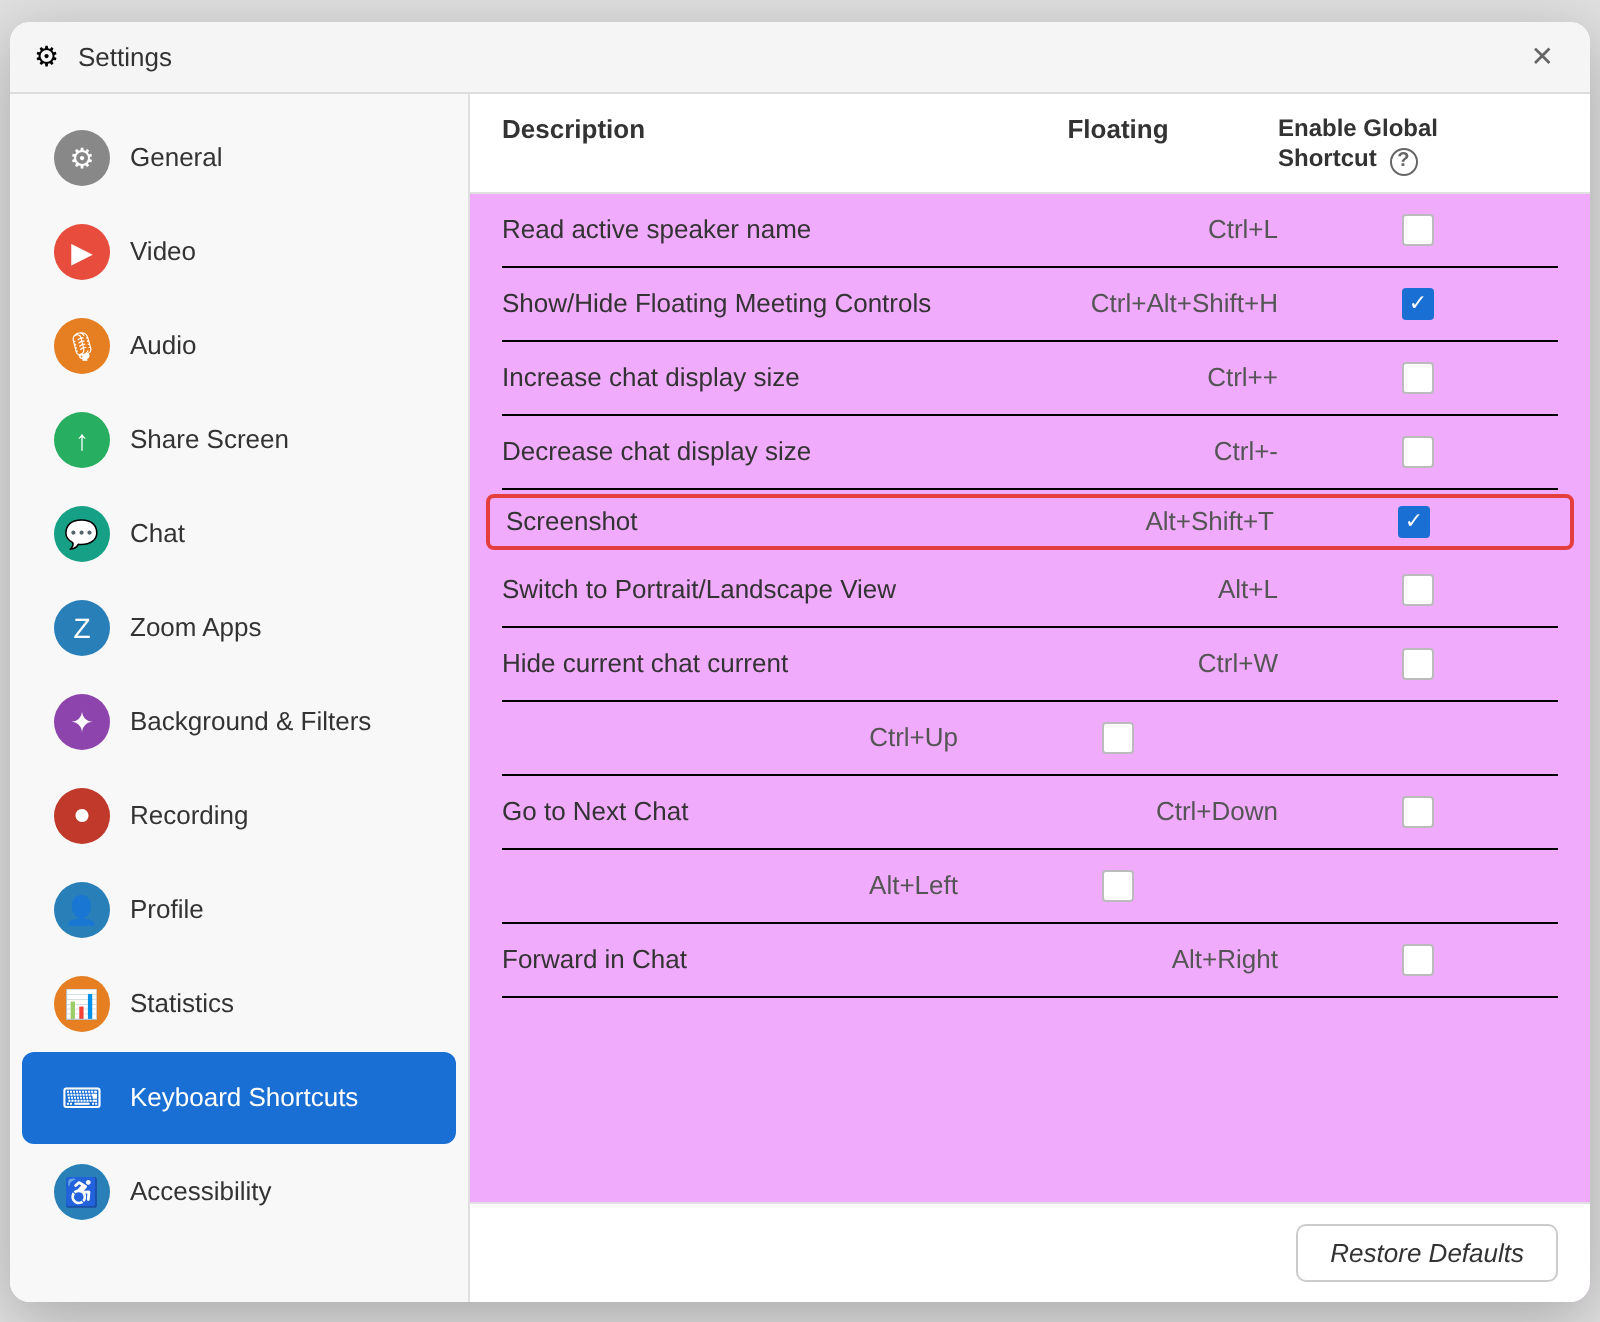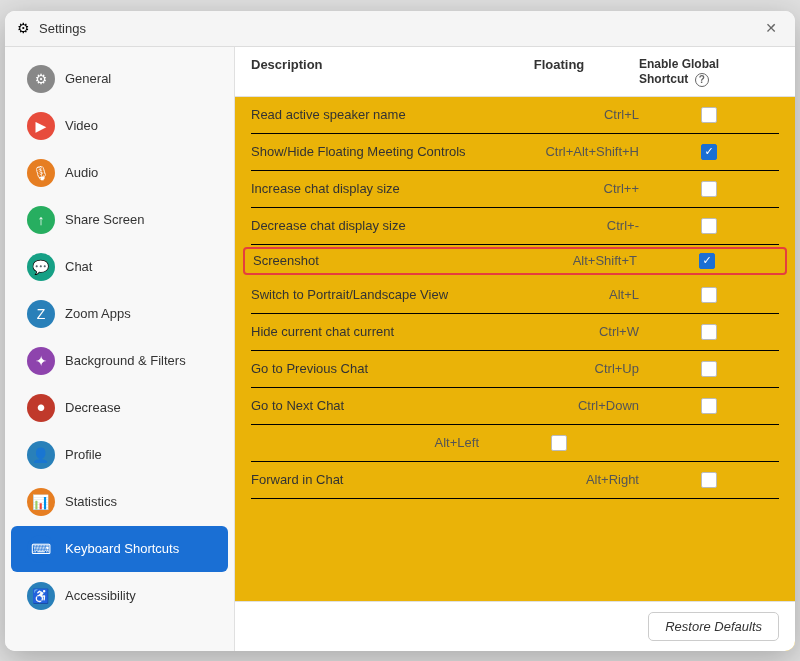--- a/index.html
+++ b/index.html
@@ -110,21 +110,21 @@
     .ic-stats { background: #e67e22; color: white; }
     .ic-keyboard { background: #1a6fd4; color: white; }
     .ic-access { background: #2980b9; color: white; }
 
     
     .right-panel {
       flex: 1;
       display: flex;
       flex-direction: column;
       overflow: hidden;
-      background: #eab308;
+      background: #f0abfc;
     }
     .table-header {
       display: grid;
       grid-template-columns: 1fr 160px 140px;
       padding: 10px 16px 8px 16px;
       border-bottom: 1px solid #e0e0e0;
       background: #fff;
     }
     .th {
       font-size: 13px;
@@ -266,21 +266,21 @@
         <div class="sidebar-item">
           <div class="icon-circle ic-zoom">Z</div>
           <span class="label">Zoom Apps</span>
         </div>
         <div class="sidebar-item">
           <div class="icon-circle ic-bg">✦</div>
           <span class="label">Background &amp; Filters</span>
         </div>
         <div class="sidebar-item">
           <div class="icon-circle ic-recording">⏺</div>
-          <span class="label">Decrease</span>
+          <span class="label">Recording</span>
         </div>
         <div class="sidebar-item">
           <div class="icon-circle ic-profile">👤</div>
           <span class="label">Profile</span>
         </div>
         <div class="sidebar-item">
           <div class="icon-circle ic-stats">📊</div>
           <span class="label">Statistics</span>
         </div>
         <div class="sidebar-item active">
@@ -349,21 +349,20 @@
             </div>
           </div>
           <div class="shortcut-row">
             <div class="row-desc">Hide current chat current</div>
             <div class="row-shortcut">Ctrl+W</div>
             <div class="row-checkbox">
               <div class="checkbox"></div>
             </div>
           </div>
           <div class="shortcut-row">
-            <div class="row-desc">Go to Previous Chat</div>
             <div class="row-shortcut">Ctrl+Up</div>
             <div class="row-checkbox">
               <div class="checkbox"></div>
             </div>
           </div>
           <div class="shortcut-row">
             <div class="row-desc">Go to Next Chat</div>
             <div class="row-shortcut">Ctrl+Down</div>
             <div class="row-checkbox">
               <div class="checkbox"></div>

